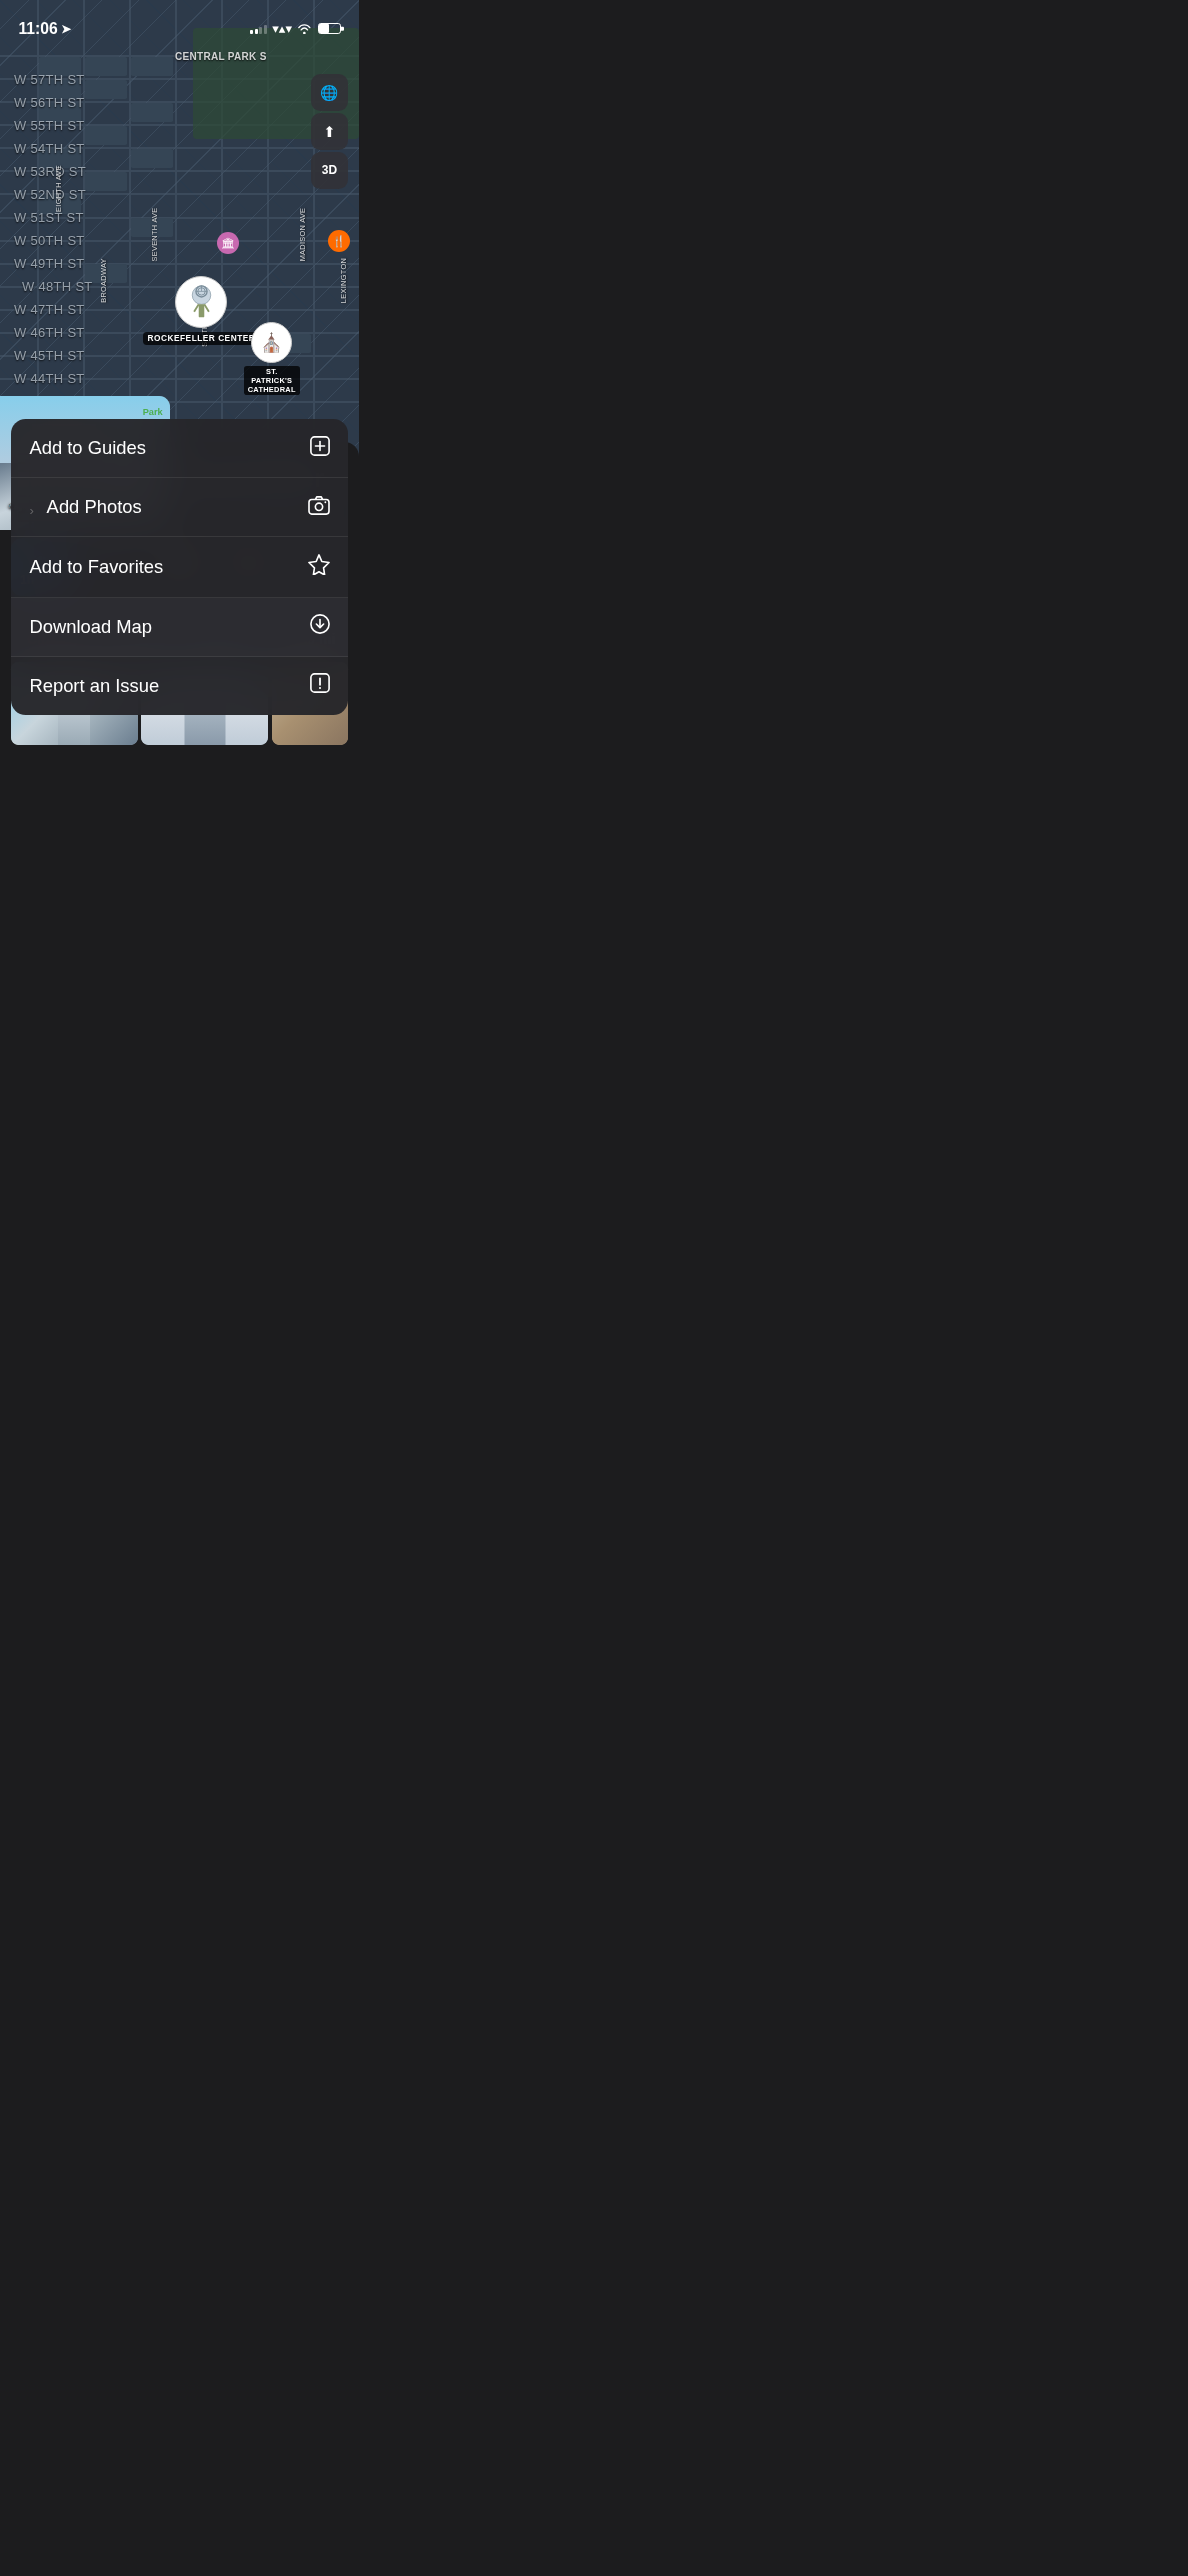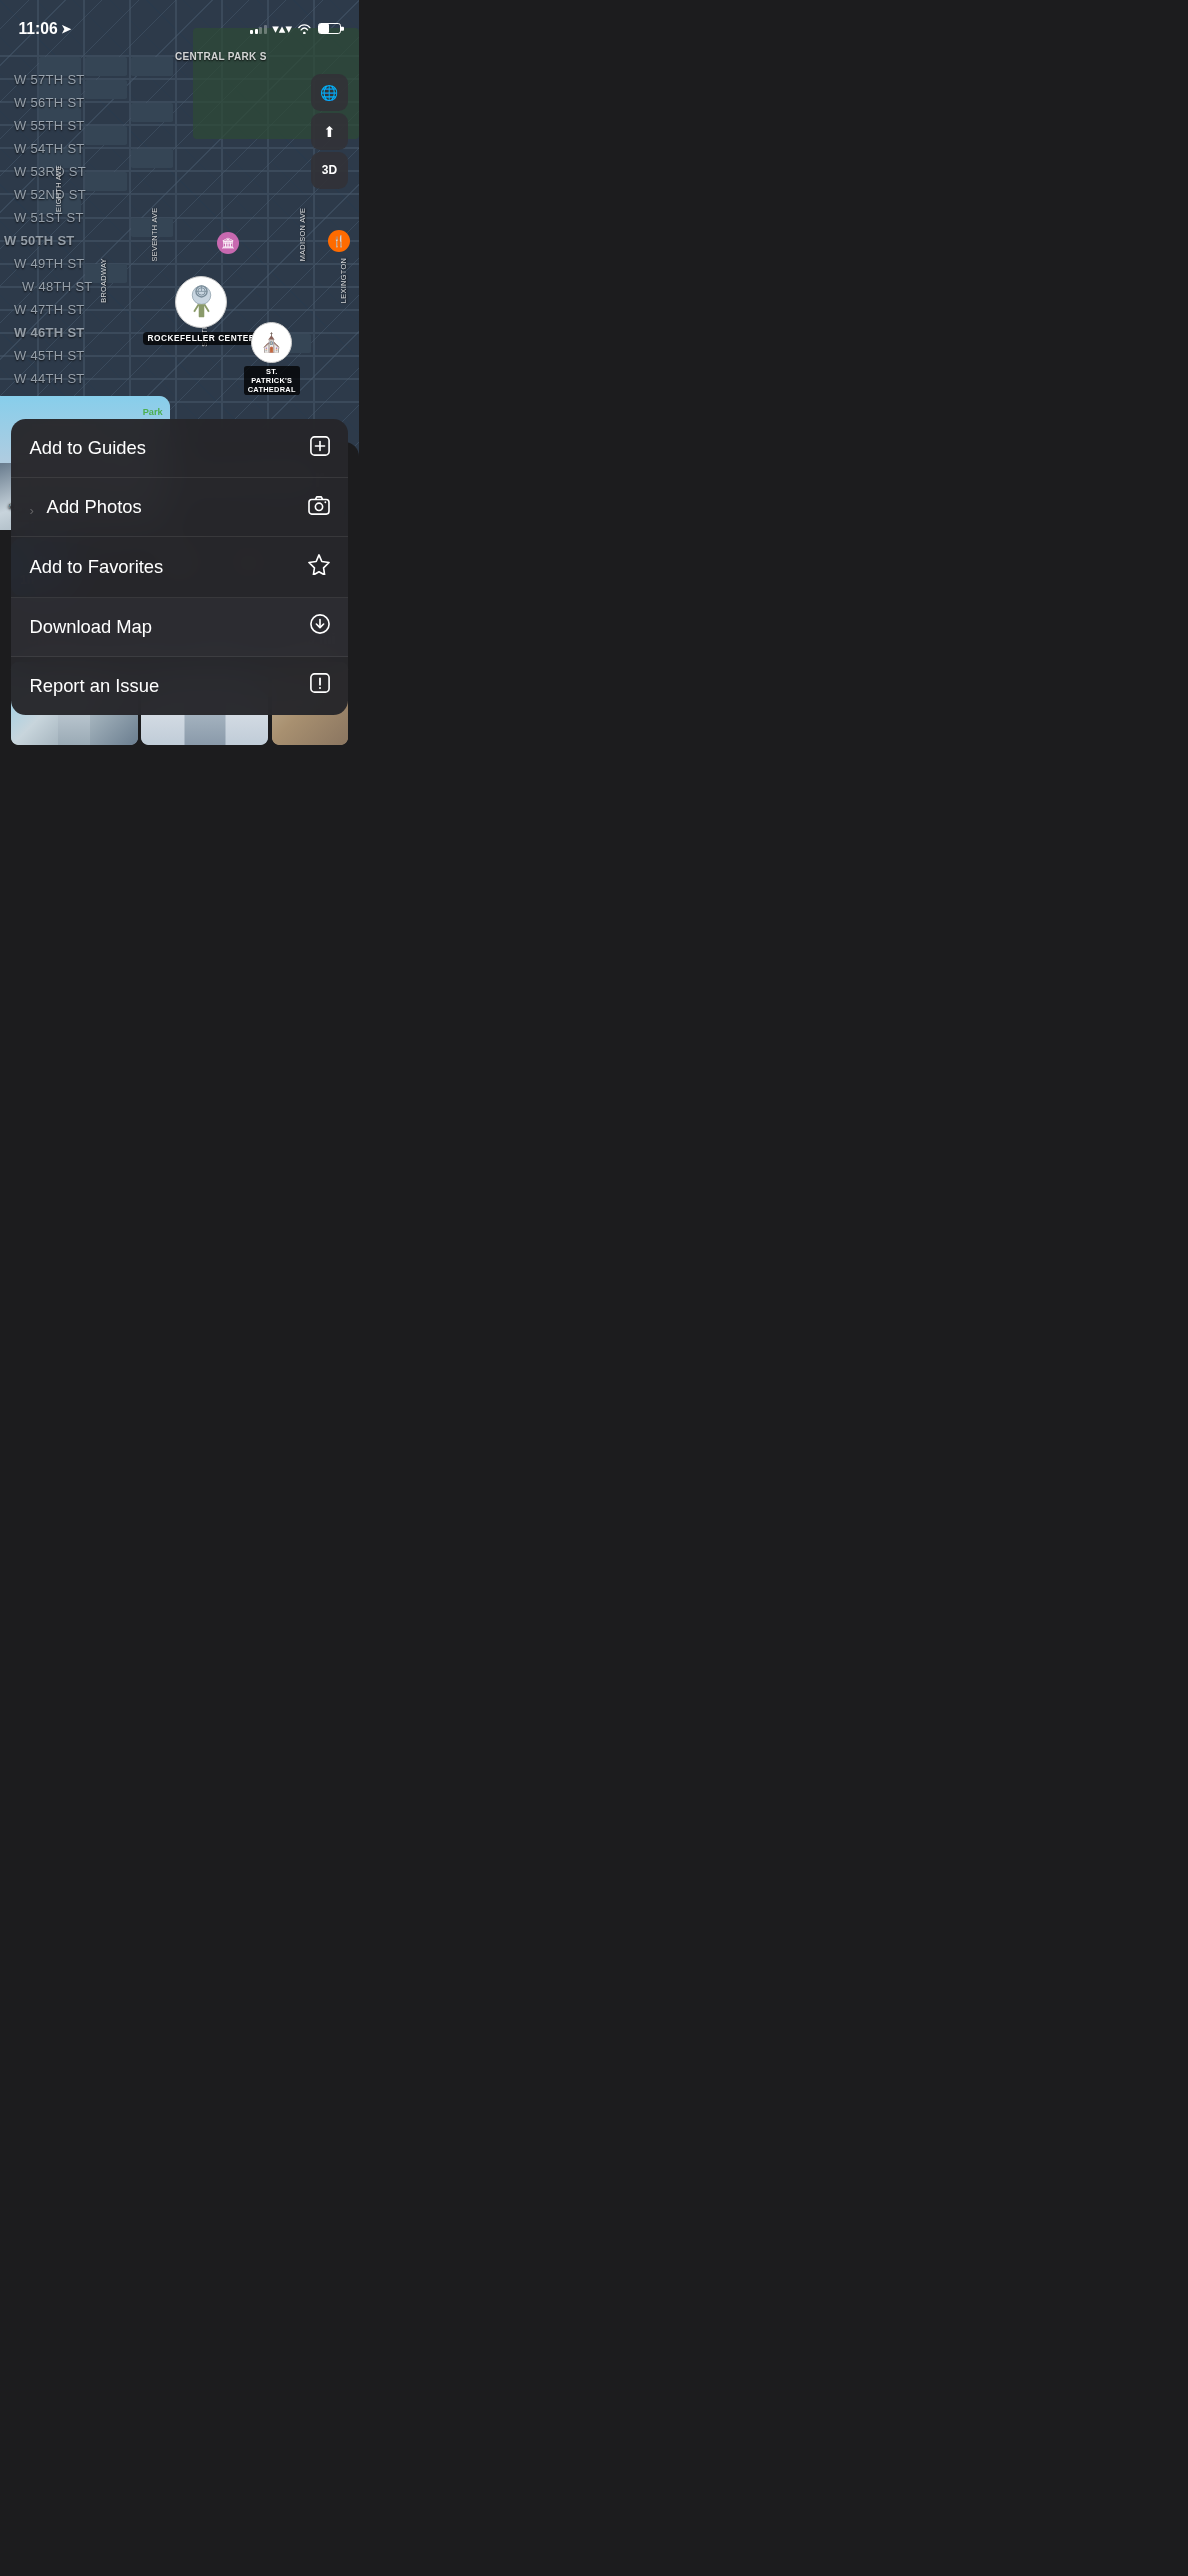--- a/index.html
+++ b/index.html
@@ -536,25 +536,25 @@
 
   <div class="park-area" style="top:28px;right:0px;width:166px;height:111px;opacity:0.7;"></div>
 
   <div class="map-label street" style="top:72px;left:14px;">W 57TH ST</div>
   <div class="map-label street" style="top:95px;left:14px;">W 56TH ST</div>
   <div class="map-label street" style="top:118px;left:14px;">W 55TH ST</div>
   <div class="map-label street" style="top:141px;left:14px;">W 54TH ST</div>
   <div class="map-label street" style="top:164px;left:14px;">W 53RD ST</div>
   <div class="map-label street" style="top:187px;left:14px;text-align:right;">W 52ND ST</div>
   <div class="map-label street" style="top:210px;left:14px;">W 51ST ST</div>
-  <div class="map-label street" style="top:233px;left:4px;font-weight:bold;">W 50TH ST</div>
+  <div class="map-label street" style="top:233px;left:14px;">W 50TH ST</div>
   <div class="map-label street" style="top:256px;left:14px;">W 49TH ST</div>
   <div class="map-label street" style="top:279px;left:14px;margin-left:8px;">W 48TH ST</div>
   <div class="map-label street" style="top:302px;left:14px;">W 47TH ST</div>
-  <div class="map-label street" style="top:325px;left:14px;font-weight:bold;">W 46TH ST</div>
+  <div class="map-label street" style="top:325px;left:14px;">W 46TH ST</div>
   <div class="map-label street" style="top:348px;left:14px;">W 45TH ST</div>
   <div class="map-label street" style="top:371px;left:14px;">W 44TH ST</div>
   <div class="map-label street" style="top:394px;left:14px;">W 43RD ST</div>
 
   <div class="map-label" style="top:184px;left:35px;transform:rotate(-90deg);transform-origin:center;font-size:7.4px;">EIGHTH AVE</div>
   <div class="map-label" style="top:276px;left:81px;transform:rotate(-90deg);transform-origin:center;font-size:7.4px;">BROADWAY</div>
   <div class="map-label" style="top:230px;left:127px;transform:rotate(-90deg);transform-origin:center;font-size:7.4px;">SEVENTH AVE</div>
   <div class="map-label" style="top:322px;left:184px;transform:rotate(-90deg);transform-origin:center;font-size:7.4px;">SIXTH AVE</div>
   <div class="map-label" style="top:230px;left:276px;transform:rotate(-90deg);transform-origin:center;font-size:7.4px;">MADISON AVE</div>
   <div class="map-label" style="top:276px;left:321px;transform:rotate(-90deg);transform-origin:center;font-size:7.4px;">LEXINGTON</div>

